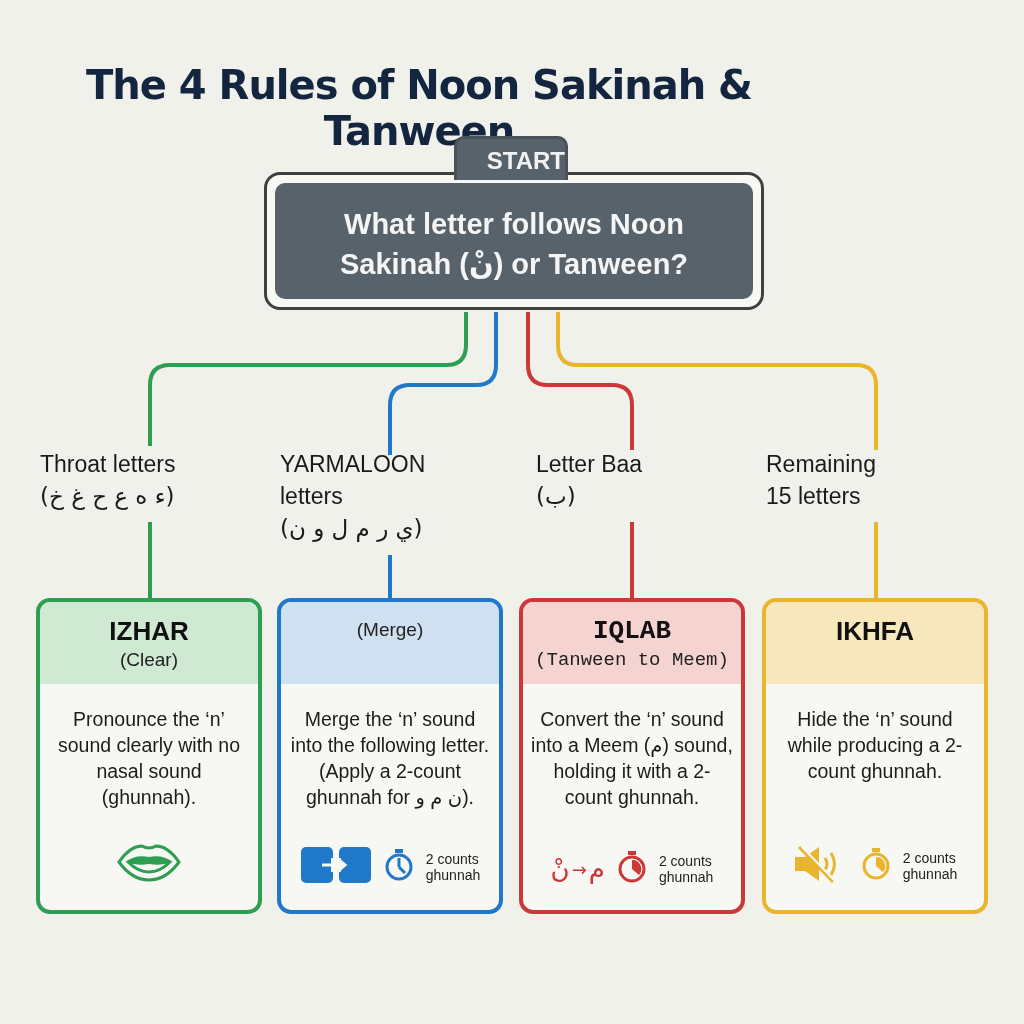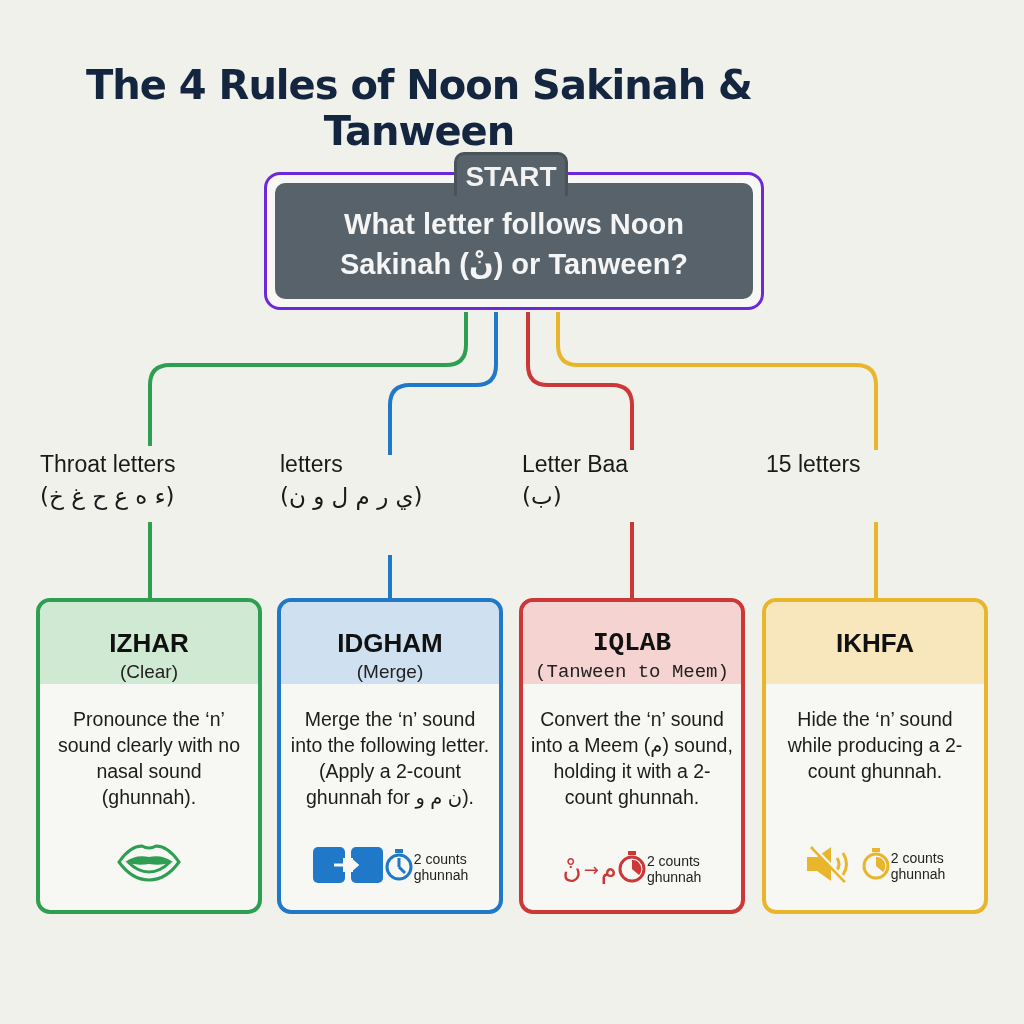--- a/index.html
+++ b/index.html
@@ -15,60 +15,60 @@
     position: absolute; left: 0; top: 62px; width: 838px;
     text-align: center;
     font-family: "DejaVu Sans", sans-serif;
     font-weight: bold;
     font-size: 40px;
     letter-spacing: -1px;
     color: #14263f;
   }
   .start-outer {
     position: absolute; left: 264px; top: 172px; width: 500px; height: 138px;
-    border: 3px solid #6d28d9; border-radius: 16px; background: #f7f7f4;
+    border: 3px solid #404040; border-radius: 16px; background: #f7f7f4;
   }
   .start-inner {
     position: absolute; left: 8px; top: 8px; right: 8px; bottom: 8px;
     background: #58626a; border-radius: 10px;
     display: flex; flex-direction: column; align-items: center; justify-content: center;
     padding-top: 6px;
   }
   .start-tab {
-    position: absolute; left: 454px; top: 152px; width: 114px; height: 44px;
+    position: absolute; left: 454px; top: 136px; width: 114px; height: 44px;
     background: #58626a; border-radius: 10px 10px 0 0;
-    color: #f2f2f2; font-weight: bold; font-size: 28px;
-    text-align: center; line-height: 44px;
+    color: #f2f2f2; font-weight: bold; font-size: 24px;
+    text-align: right; line-height: 44px;
     border: 3px solid #4a5358; border-bottom: none;
   }
   .start-q {
     color: #f5f5f5; font-weight: bold; font-size: 29px; line-height: 40px; text-align: center;
   }
   svg.connectors { position: absolute; left: 0; top: 0; }
   .cond {
     position: absolute; top: 448px; width: 220px; text-align: left;
     font-size: 23px; line-height: 32px; color: #1a1a1a;
   }
   .card {
     position: absolute; top: 598px; width: 226px; height: 316px;
     border: 4px solid; border-radius: 14px; background: #f7f7f4; overflow: hidden;
   }
   .card-head {
-    height: 82px; text-align: center; padding-top: 26px;
+    height: 82px; text-align: center; padding-top: 14px;
   }
   .card-name { font-weight: bold; font-size: 26px; line-height: 30px; color: #111; }
   .card-sub { font-size: 19px; line-height: 28px; color: #222; }
   .card-desc {
     text-align: center; font-size: 19.5px; line-height: 26px; color: #1c1c1c;
     padding: 10px 8px 0 8px;
     margin-top: 12px;
   }
   .card-foot {
     position: absolute; left: 0; right: 0; bottom: 22px;
-    display: flex; align-items: center; justify-content: center; 
+    display: flex; align-items: center; justify-content: center; gap: 12px;
   }
   .counts { font-size: 14px; line-height: 16px; color: #222; text-align: left; }
   .arabic { font-family: "DejaVu Sans", sans-serif; }
 </style>
 </head>
 <body>
 
 <div class="title">The 4 Rules of Noon Sakinah &amp; Tanween</div>
 
 <svg class="connectors" width="1024" height="1024">
@@ -92,30 +92,32 @@
 </div>
 <div class="start-tab">START</div>
 
 <div class="cond" style="left:40px;">
   <div>Throat letters</div>
   <div class="arabic" style="direction:rtl;">(ء ه ع ح غ خ)</div>
 </div>
 <div style="position:absolute;left:148px;top:522px;width:4px;height:76px;background:#2e9e52;"></div>
 
 <div class="cond" style="left:280px;">
+  <div>YARMALOON</div>
   <div>letters</div>
   <div class="arabic" style="direction:rtl;">(ي ر م ل و ن)</div>
 </div>
 
-<div class="cond" style="left:522px;">
+<div class="cond" style="left:536px;">
   <div>Letter Baa</div>
   <div class="arabic">(ب)</div>
 </div>
 
 <div class="cond" style="left:766px;">
+  <div>Remaining</div>
   <div>15 letters</div>
 </div>
 
 <div class="card" style="left:36px;border-color:#2e9e52;">
   <div class="card-head" style="background:#cfe9d3;">
     <div class="card-name">IZHAR</div>
     <div class="card-sub">(Clear)</div>
   </div>
   <div class="card-desc">Pronounce the ‘n’ sound clearly with no nasal sound (ghunnah).</div>
   <div class="card-foot">
@@ -124,21 +126,20 @@
         <path d="M3 22 Q14 6 26 6 Q33 10 40 6 Q52 6 63 22 Q50 40 33 40 Q16 40 3 22 Z" fill="none" stroke="#2e9e52" stroke-width="3"></path>
         <path d="M9 22 Q20 14 33 17 Q46 14 57 22 Q46 26 33 24 Q20 26 9 22 Z" fill="#2e9e52"></path>
         <path d="M12 22 Q22 32 33 32 Q44 32 54 22" fill="none" stroke="#2e9e52" stroke-width="3"></path>
       </svg>
     </span>
   </div>
 </div>
 
 <div class="card" style="left:277px;border-color:#1f78c8;">
   <div class="card-head" style="background:#cfe0f1;">
-    <div class="card-name">IDGHAM</div>
     <div class="card-sub">(Merge)</div>
   </div>
   <div class="card-desc">Merge the ‘n’ sound into the following letter. (Apply a 2-count ghunnah for ن م و).</div>
   <div class="card-foot">
     <span>
       <svg width="72" height="38" viewBox="0 0 72 38">
         <rect x="1" y="1" width="32" height="36" rx="5" fill="#1f78c8"></rect>
         <rect x="39" y="1" width="32" height="36" rx="5" fill="#1f78c8"></rect>
         <rect x="31" y="12" width="10" height="14" fill="#f7f7f4"></rect>
         <path d="M22 19 H44 M38 13 L45 19 L38 25" fill="none" stroke="#f7f7f4" stroke-width="3"></path>

